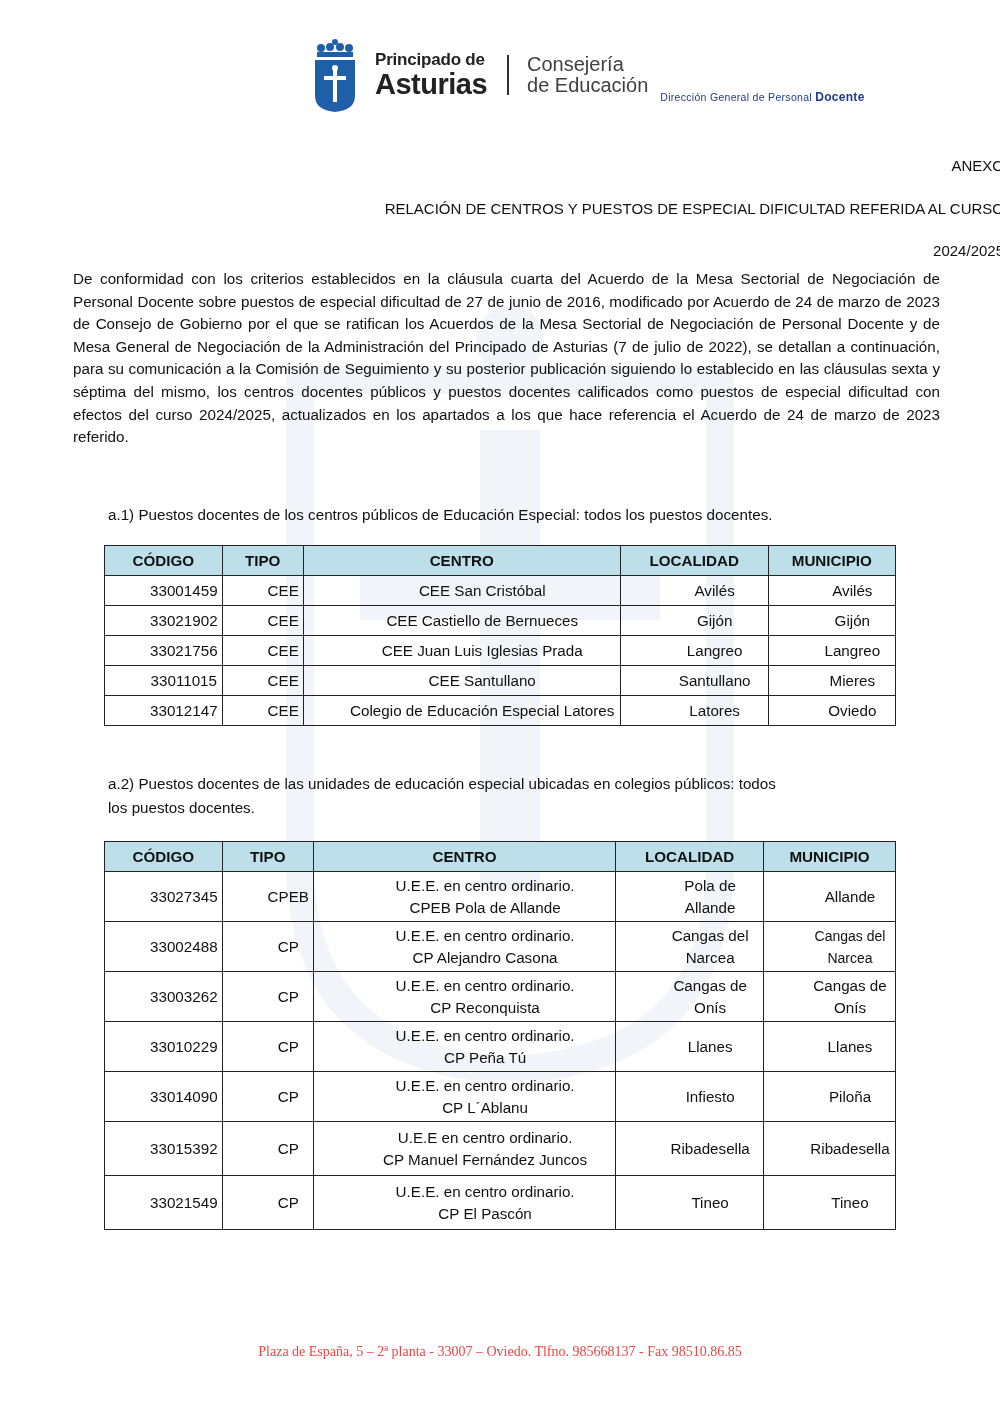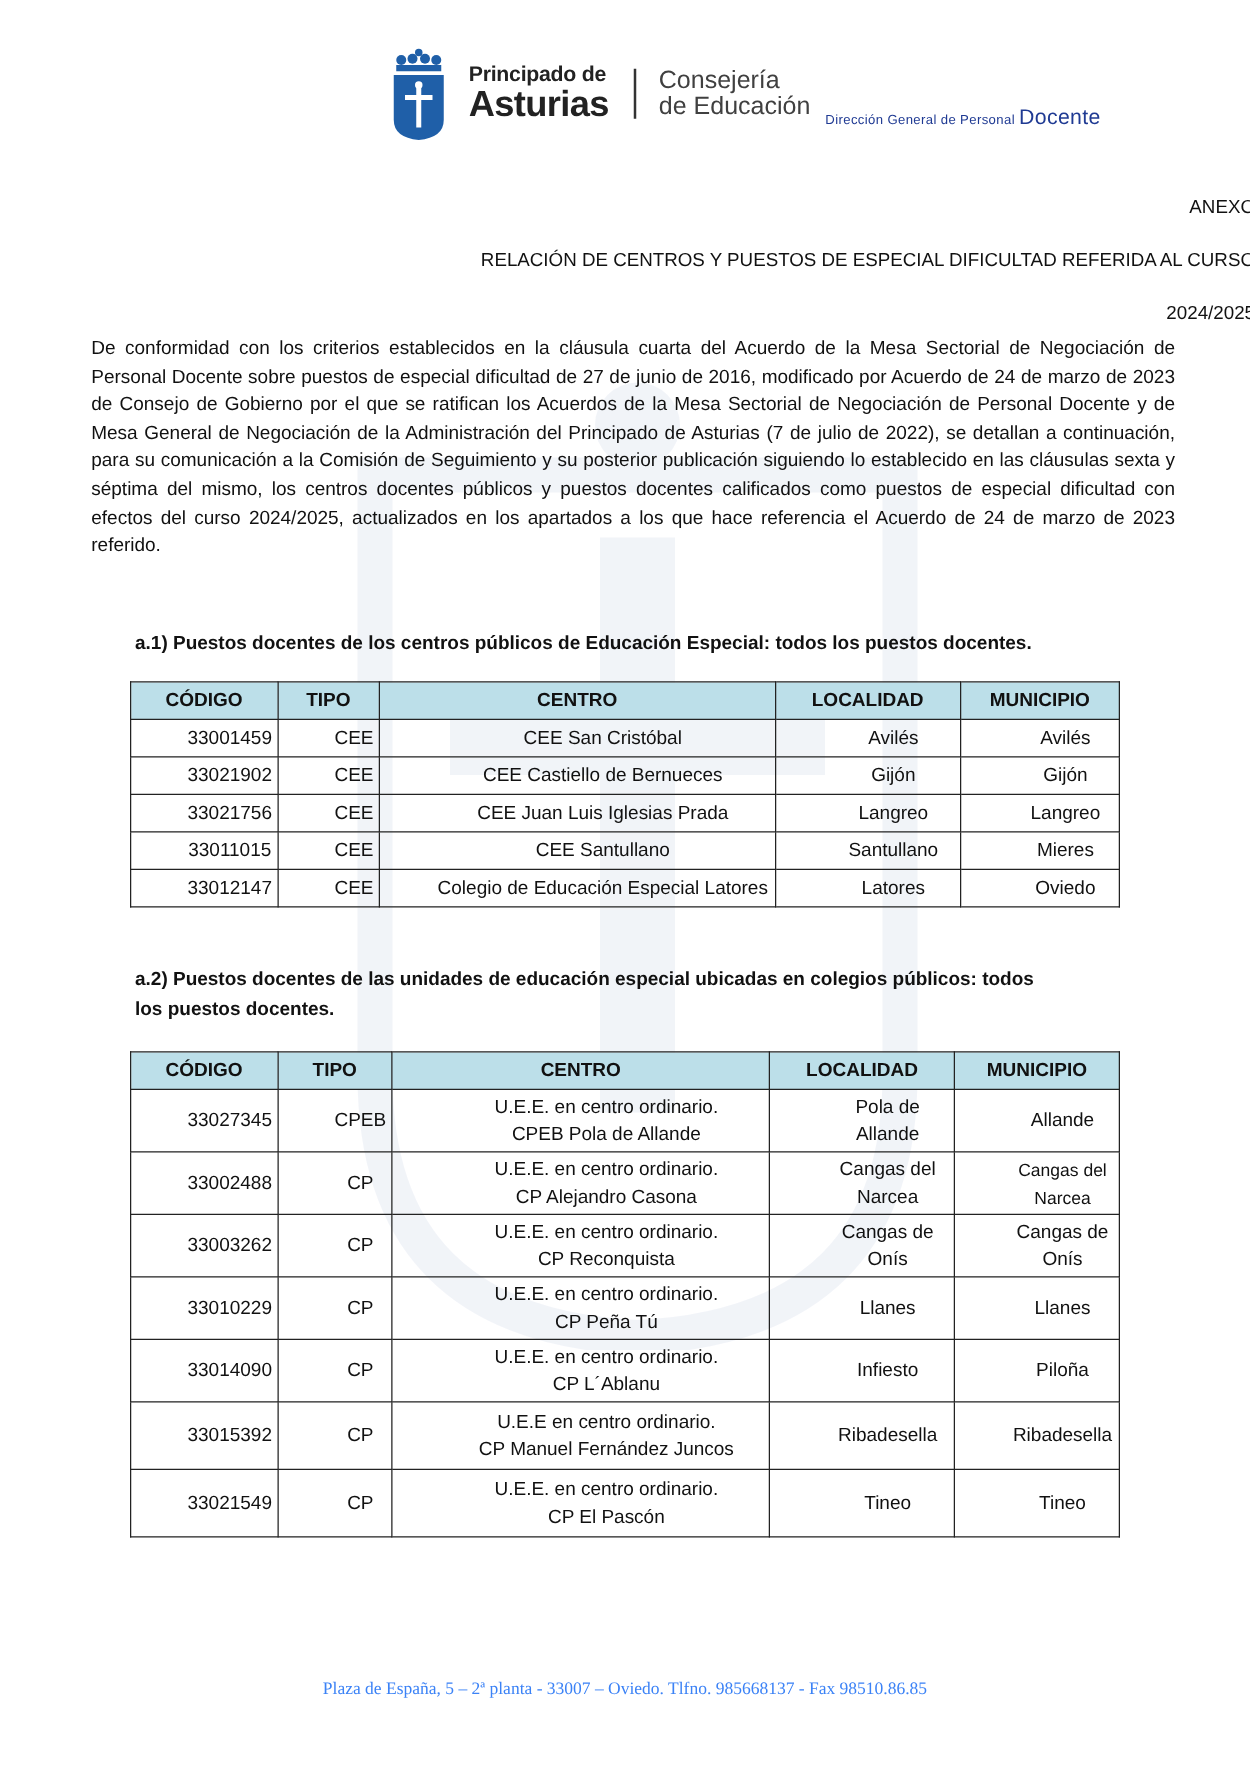--- a/index.html
+++ b/index.html
@@ -7,33 +7,33 @@
          font-family:"Liberation Sans", sans-serif; color:#111; }
   .watermark { position:absolute; left:280px; top:300px; width:460px; height:780px; opacity:0.06; }
   .header { position:absolute; left:313px; top:38px; height:74px; display:flex; align-items:center; }
   .shield { width:44px; height:74px; margin-right:18px; }
   .brand1 { display:flex; flex-direction:column; line-height:1; color:#222; }
   .brand1 .l1 { font-size:17px; font-weight:bold; letter-spacing:-0.2px; }
   .brand1 .l2 { font-size:29px; font-weight:bold; margin-top:2px; letter-spacing:-0.5px; }
   .vbar { width:2px; height:40px; background:#333; margin:0 18px 0 20px; }
   .brand2 { display:flex; flex-direction:column; line-height:1.05; color:#404040; font-size:20px; }
   .dgp { font-size:10.5px; color:#1f3a93; margin-left:12px; align-self:flex-end; margin-bottom:8px; letter-spacing:0.3px; }
-  .dgp b { font-size:17px; font-weight:normal; }
+  .dgp b { font-size:12px; font-weight:bold; }
   .title { position:absolute; left:4px; width:1000px; text-align:right; font-weight:normal; font-size:15px; }
   .para { position:absolute; left:73px; width:867px; top:268px; font-size:15.2px; line-height:22.6px; text-align:justify; }
-  .sect { position:absolute; left:108px; font-size:15.2px; line-height:24px; width:760px;font-weight:bold; }
+  .sect { position:absolute; left:108px; font-size:15.2px; line-height:24px; width:760px; }
   table { position:absolute; left:104px; width:792px; border-collapse:collapse; font-size:15.2px; }
   th, td { border:1.5px solid #222; padding:0 4px; }
   th { background:#bcdfe9; font-weight:bold; height:29px; }
   td { height:29px;padding-left:45px; }
   td.c, th.c { text-align:center; }
   td.l, th.l { text-align:center;margin-left:42px; }
   .t2 td { height:49px; line-height:22px; }
   .small2 { font-size:14px; line-height:14px; }
-  .footer { position:absolute; left:0; width:1000px; top:1344px; text-align:center; font-family:"Liberation Serif", serif; font-size:14px; color:#3b82f6; }
+  .footer { position:absolute; left:0; width:1000px; top:1344px; text-align:center; font-family:"Liberation Serif", serif; font-size:14px; color:#ef4444; }
 </style>
 </head>
 <body>
 
 <svg class="watermark" viewBox="0 0 460 780">
   <path d="M20 80 L440 80 L440 560 Q440 760 230 770 Q20 760 20 560 Z" fill="none" stroke="#2a4f9a" stroke-width="28"></path>
   <rect x="200" y="130" width="60" height="460" fill="#2a4f9a"></rect>
   <rect x="80" y="260" width="300" height="60" fill="#2a4f9a"></rect>
   <circle cx="230" cy="40" r="34" fill="#2a4f9a"></circle>
 </svg>

